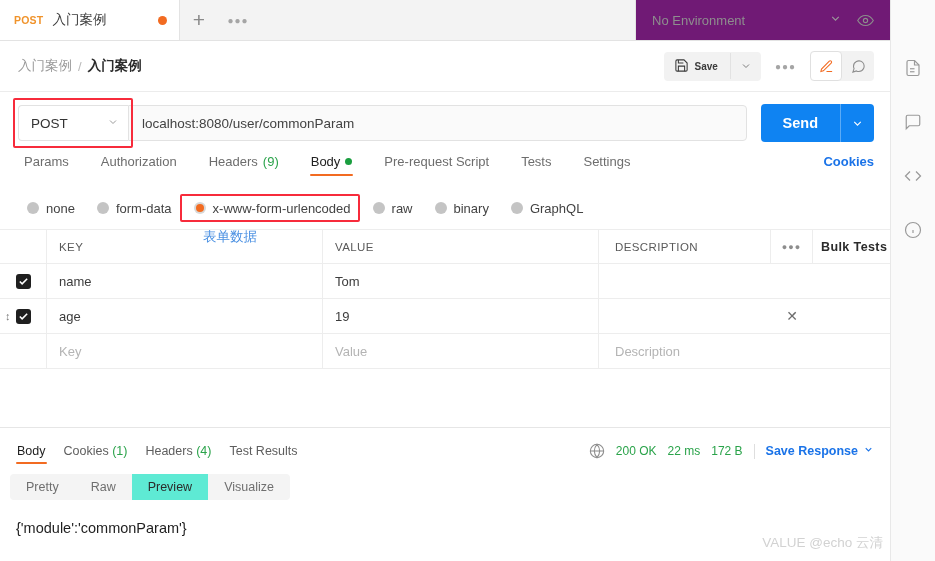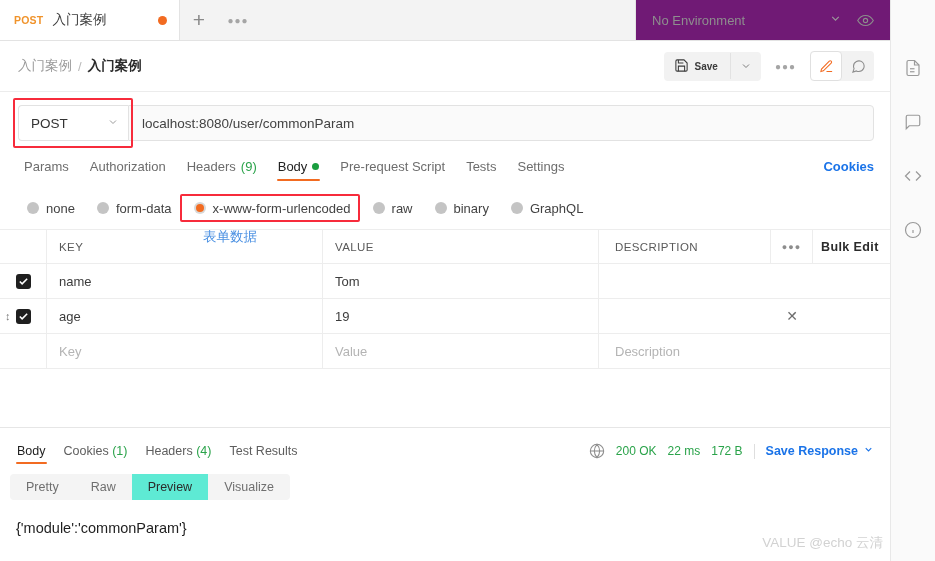--- a/index.html
+++ b/index.html
@@ -109,21 +109,21 @@
   }
   .send-caret {
     background: #0f83f2; color: #fff; width: 34px; height: 38px;
     display: flex; align-items: center; justify-content: center;
     border-radius: 0 4px 4px 0; border-left: 1px solid rgba(255,255,255,.32);
   }
 
   
   .req-tabs {
     position: absolute; top: 154px; left: 0; width: 890px; height: 32px;
-    display: flex; align-items: center; padding: 0 16px 0 14px; gap: 1px;
+    display: flex; align-items: flex-start; padding: 0 16px 0 14px; gap: 12px;
   }
   .rtab {
     font-size: 13px; color: #6d6d6d; padding: 0 10px 7px 10px; position: relative;
     display: flex; align-items: center; gap: 5px; white-space: nowrap;
   }
   .rtab.active { color: #222; font-weight: normal; }
   .rtab.active::after {
     content: ""; position: absolute; left: 9px; right: 9px; bottom: 0;
     height: 2.5px; background: #f26b21; border-radius: 2px;
   }
@@ -290,20 +290,28 @@
           <svg width="12" height="12" viewBox="0 0 24 24" fill="none" stroke="currentColor" stroke-width="2">
               <polyline points="6 9 12 15 18 9"></polyline>
             </svg>
         </span>
       </div>
       <div class="redbox" style="left:-5px; top:-7px; width:120px; height:50px;"></div>
     </div>
     <div class="url-input">
       <span>localhost:8080/user/commonParam</span>
     </div>
+    <div class="send-group">
+      <div class="send-btn">Send</div>
+      <div class="send-caret">
+        <svg width="13" height="13" viewBox="0 0 24 24" fill="none" stroke="currentColor" stroke-width="2">
+            <polyline points="6 9 12 15 18 9"></polyline>
+          </svg>
+      </div>
+    </div>
   </div>
 
   <div class="req-tabs">
     <div class="rtab">
         <span>Params</span>
       </div>
     <div class="rtab">
         <span>Authorization</span>
       </div>
     <div class="rtab">
@@ -356,21 +364,21 @@
 
   <div class="annot" style="left:203px; top:228px;">表单数据</div>
 
   <div class="kv-table">
     <div class="kv-head">
       <div class="c-check"></div>
       <div class="c-key">KEY</div>
       <div class="c-val">VALUE</div>
       <div class="c-desc">DESCRIPTION</div>
       <div class="c-dots">●●●</div>
-      <div class="c-bulk">Bulk Edit</div>
+      <div class="c-bulk">Bulk Tests</div>
     </div>
 
     <div class="kv-row">
       <div class="c-check">
         <span class="chk">
           <svg width="11" height="11" viewBox="0 0 24 24" fill="none" stroke="#ffffff" stroke-width="3.4">
               <polyline points="20 6 9 17 4 12"></polyline>
             </svg>
         </span>
       </div>

